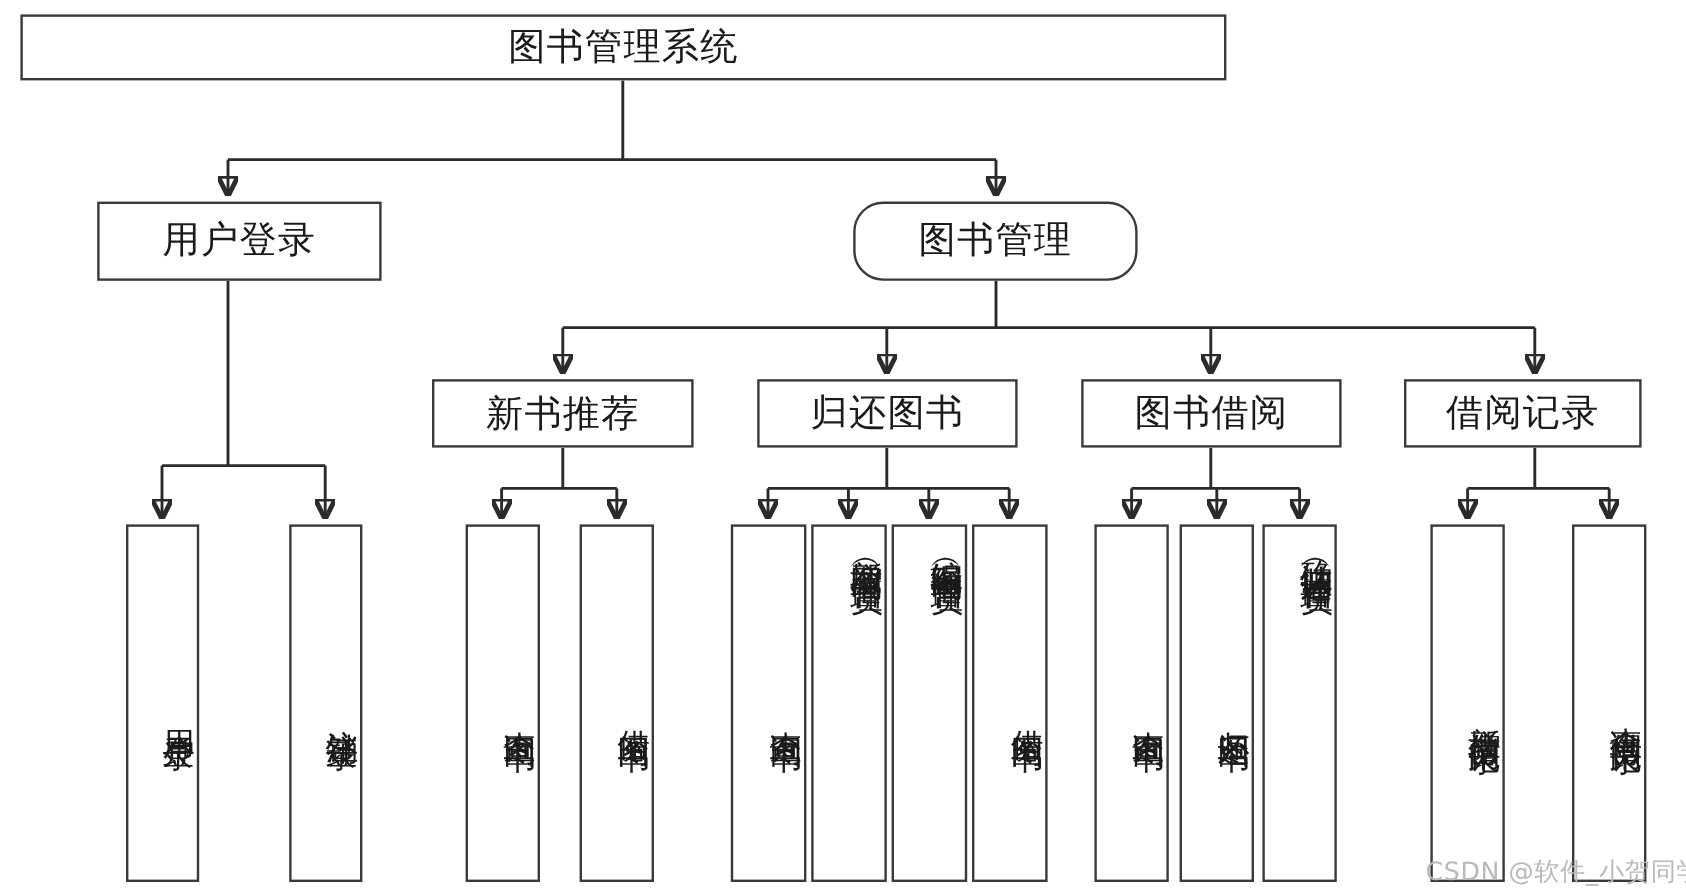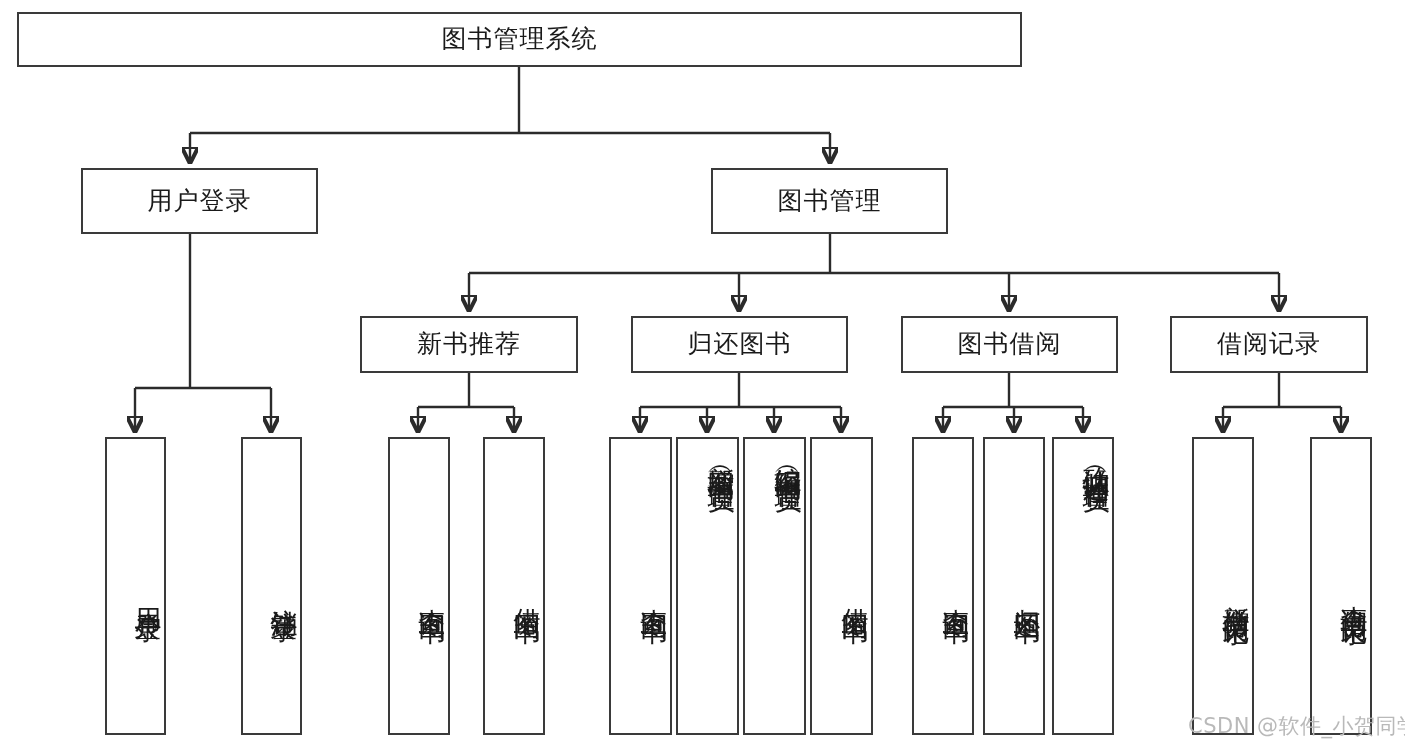--- a/index.html
+++ b/index.html
@@ -21,21 +21,21 @@
     position: absolute;
     box-sizing: border-box;
     border: 2px solid #3a3a3a;
     background: #ffffff;
     display: flex;
     align-items: center;
     justify-content: center;
     color: #1a1a1a;
   }
   .node-h {
-    font-size: 25px;
+    font-size: 31px;
     line-height: 1.15;
     letter-spacing: 1px;
     white-space: nowrap;
   }
   .node-v {
     writing-mode: vertical-rl;
     text-orientation: upright;
     font-size: 27px;
     line-height: 1.18;
     letter-spacing: 3px;
@@ -123,21 +123,21 @@
     <line x1="1341" y1="407" x2="1341" y2="431" marker-end="url(#arrow)"></line>
   </svg>
 
   <div class="node node-h" style="left:17px; top:12px; width:1005px; height:55px;">
     <span>图书管理系统</span>
   </div>
 
   <div class="node node-h" style="left:81px; top:168px; width:237px; height:66px;">
     <span>用户登录</span>
   </div>
-  <div class="node node-h" style="left:711px; top:168px; width:237px; height:66px;">
+  <div class="node node-h" style="left:711px; top:168px; width:237px; height:66px;border-radius:25px;">
     <span>图书管理</span>
   </div>
 
   <div class="node node-h" style="left:360px; top:316px; width:218px; height:57px;font-family:Liberation Serif, serif;">
     <span>新书推荐</span>
   </div>
   <div class="node node-h" style="left:631px; top:316px; width:217px; height:57px;">
     <span>归还图书</span>
   </div>
   <div class="node node-h" style="left:901px; top:316px; width:217px; height:57px;">

